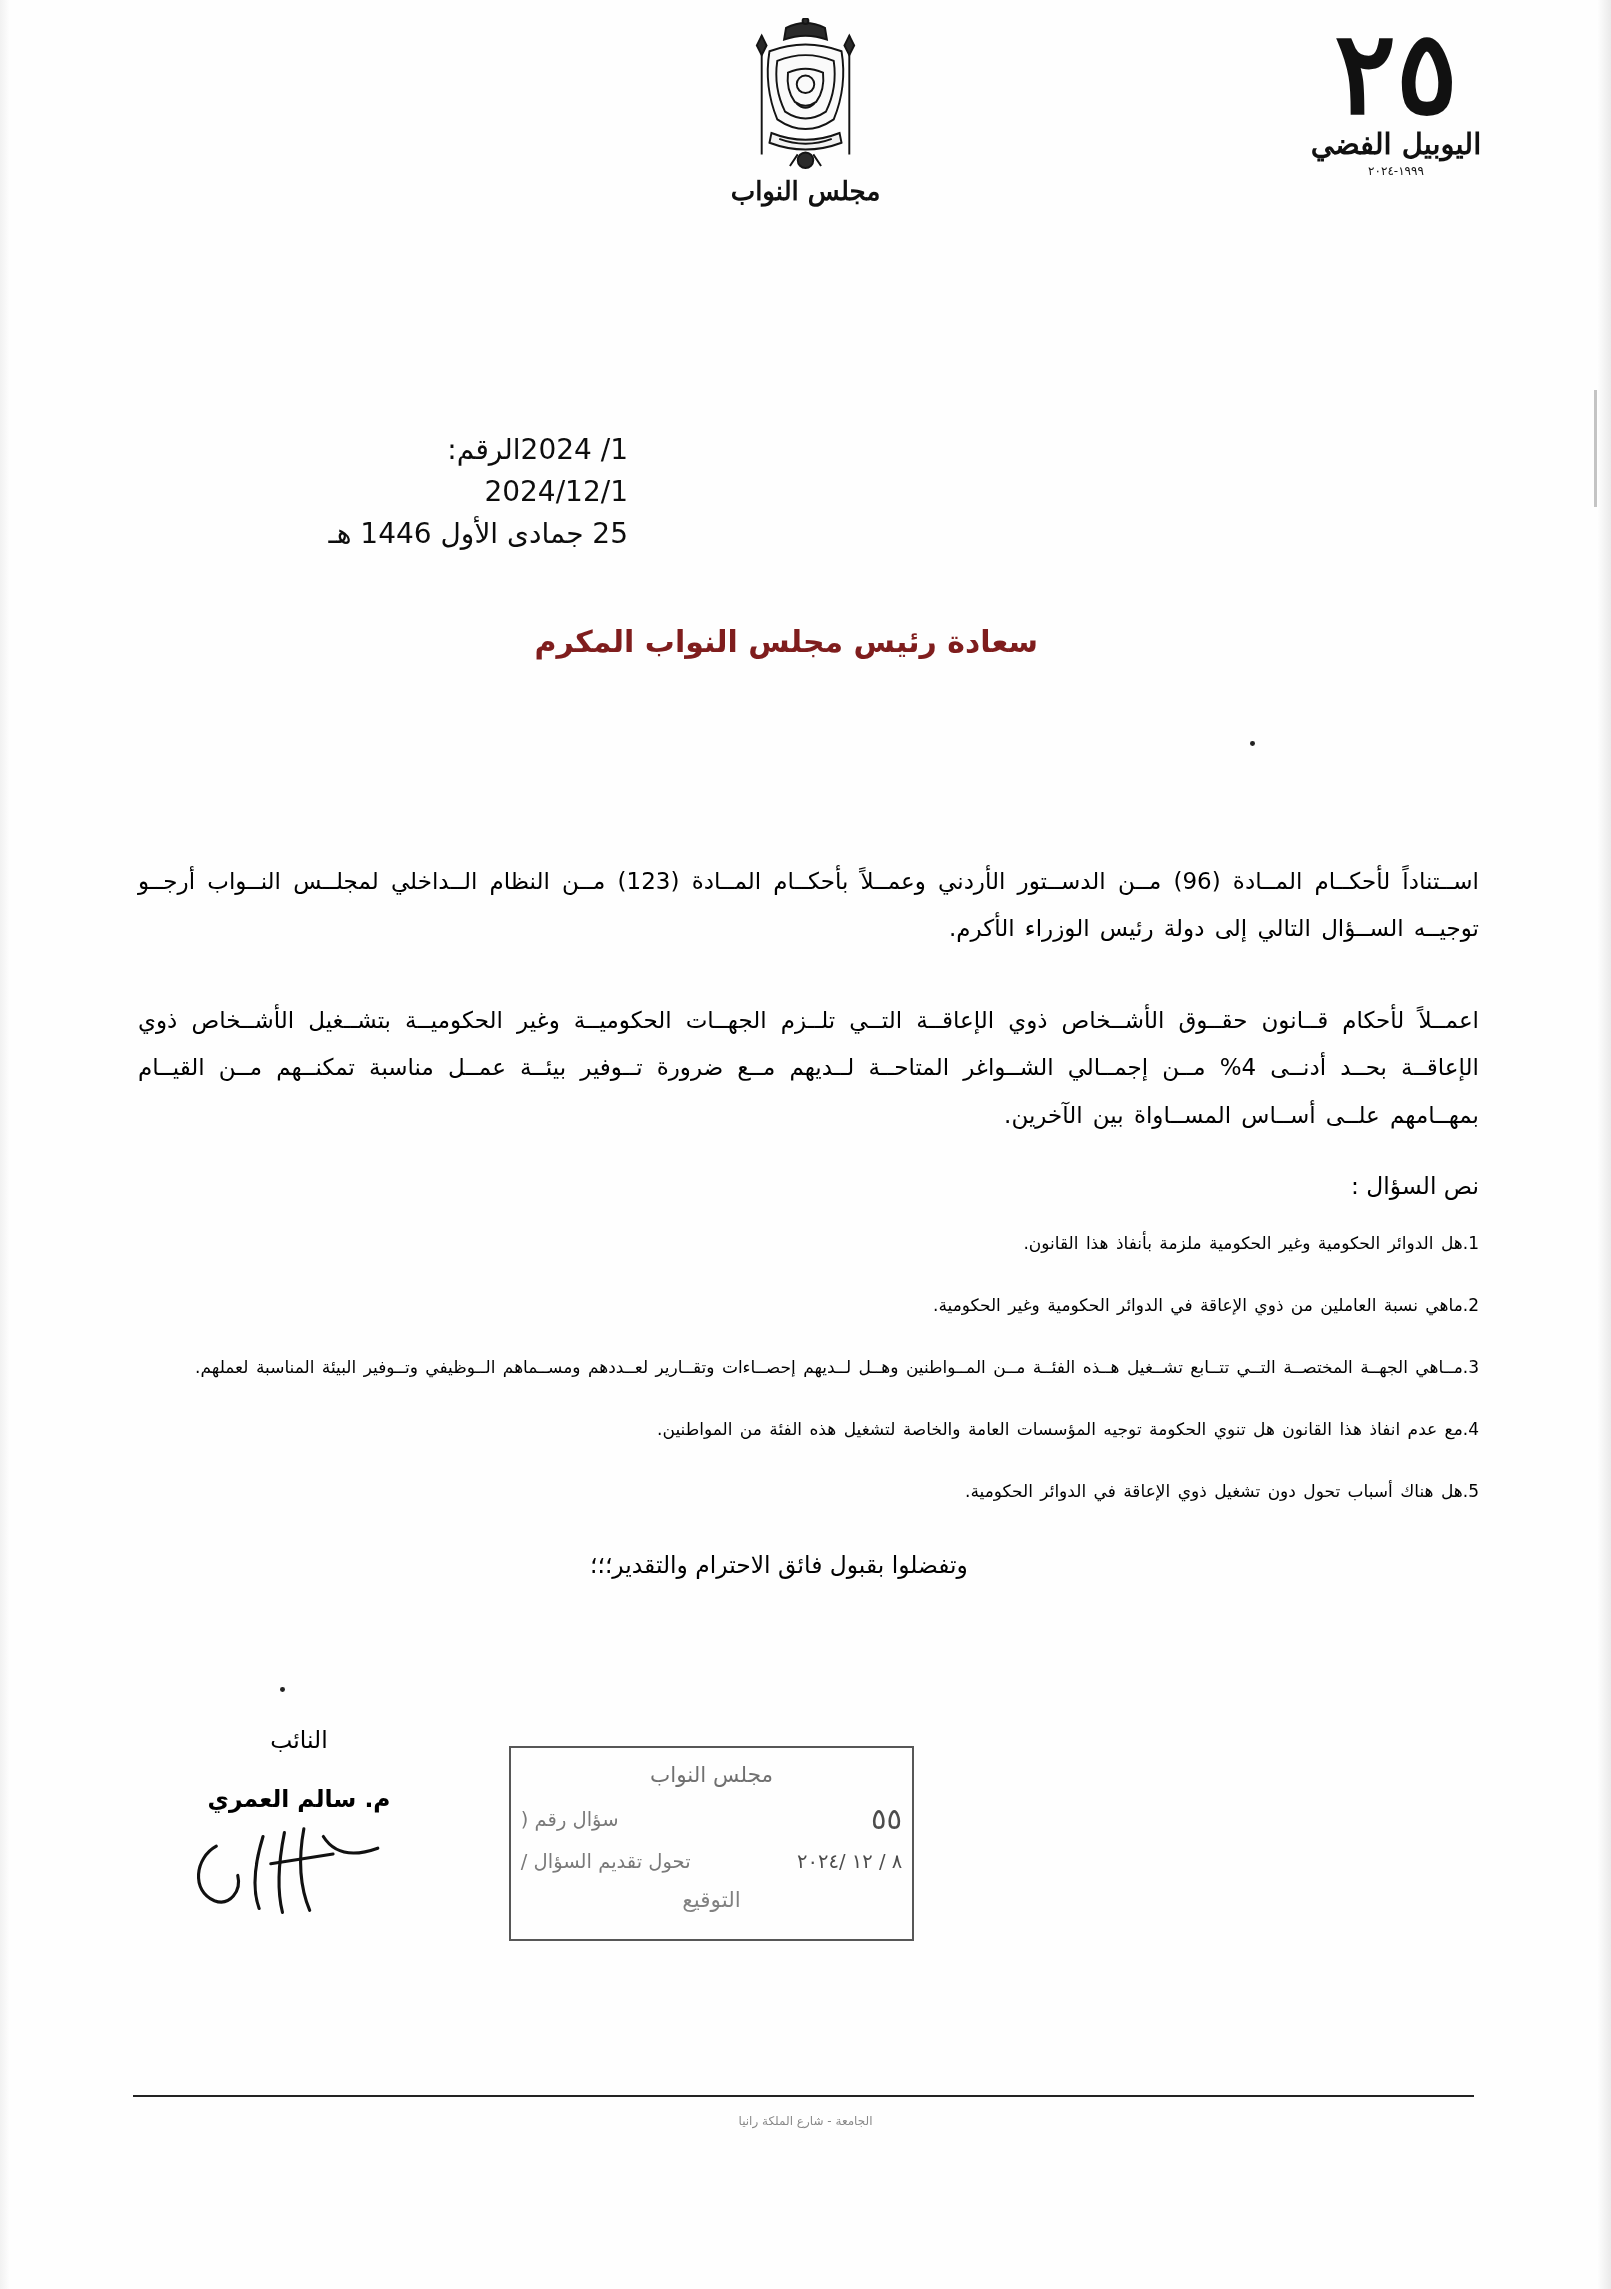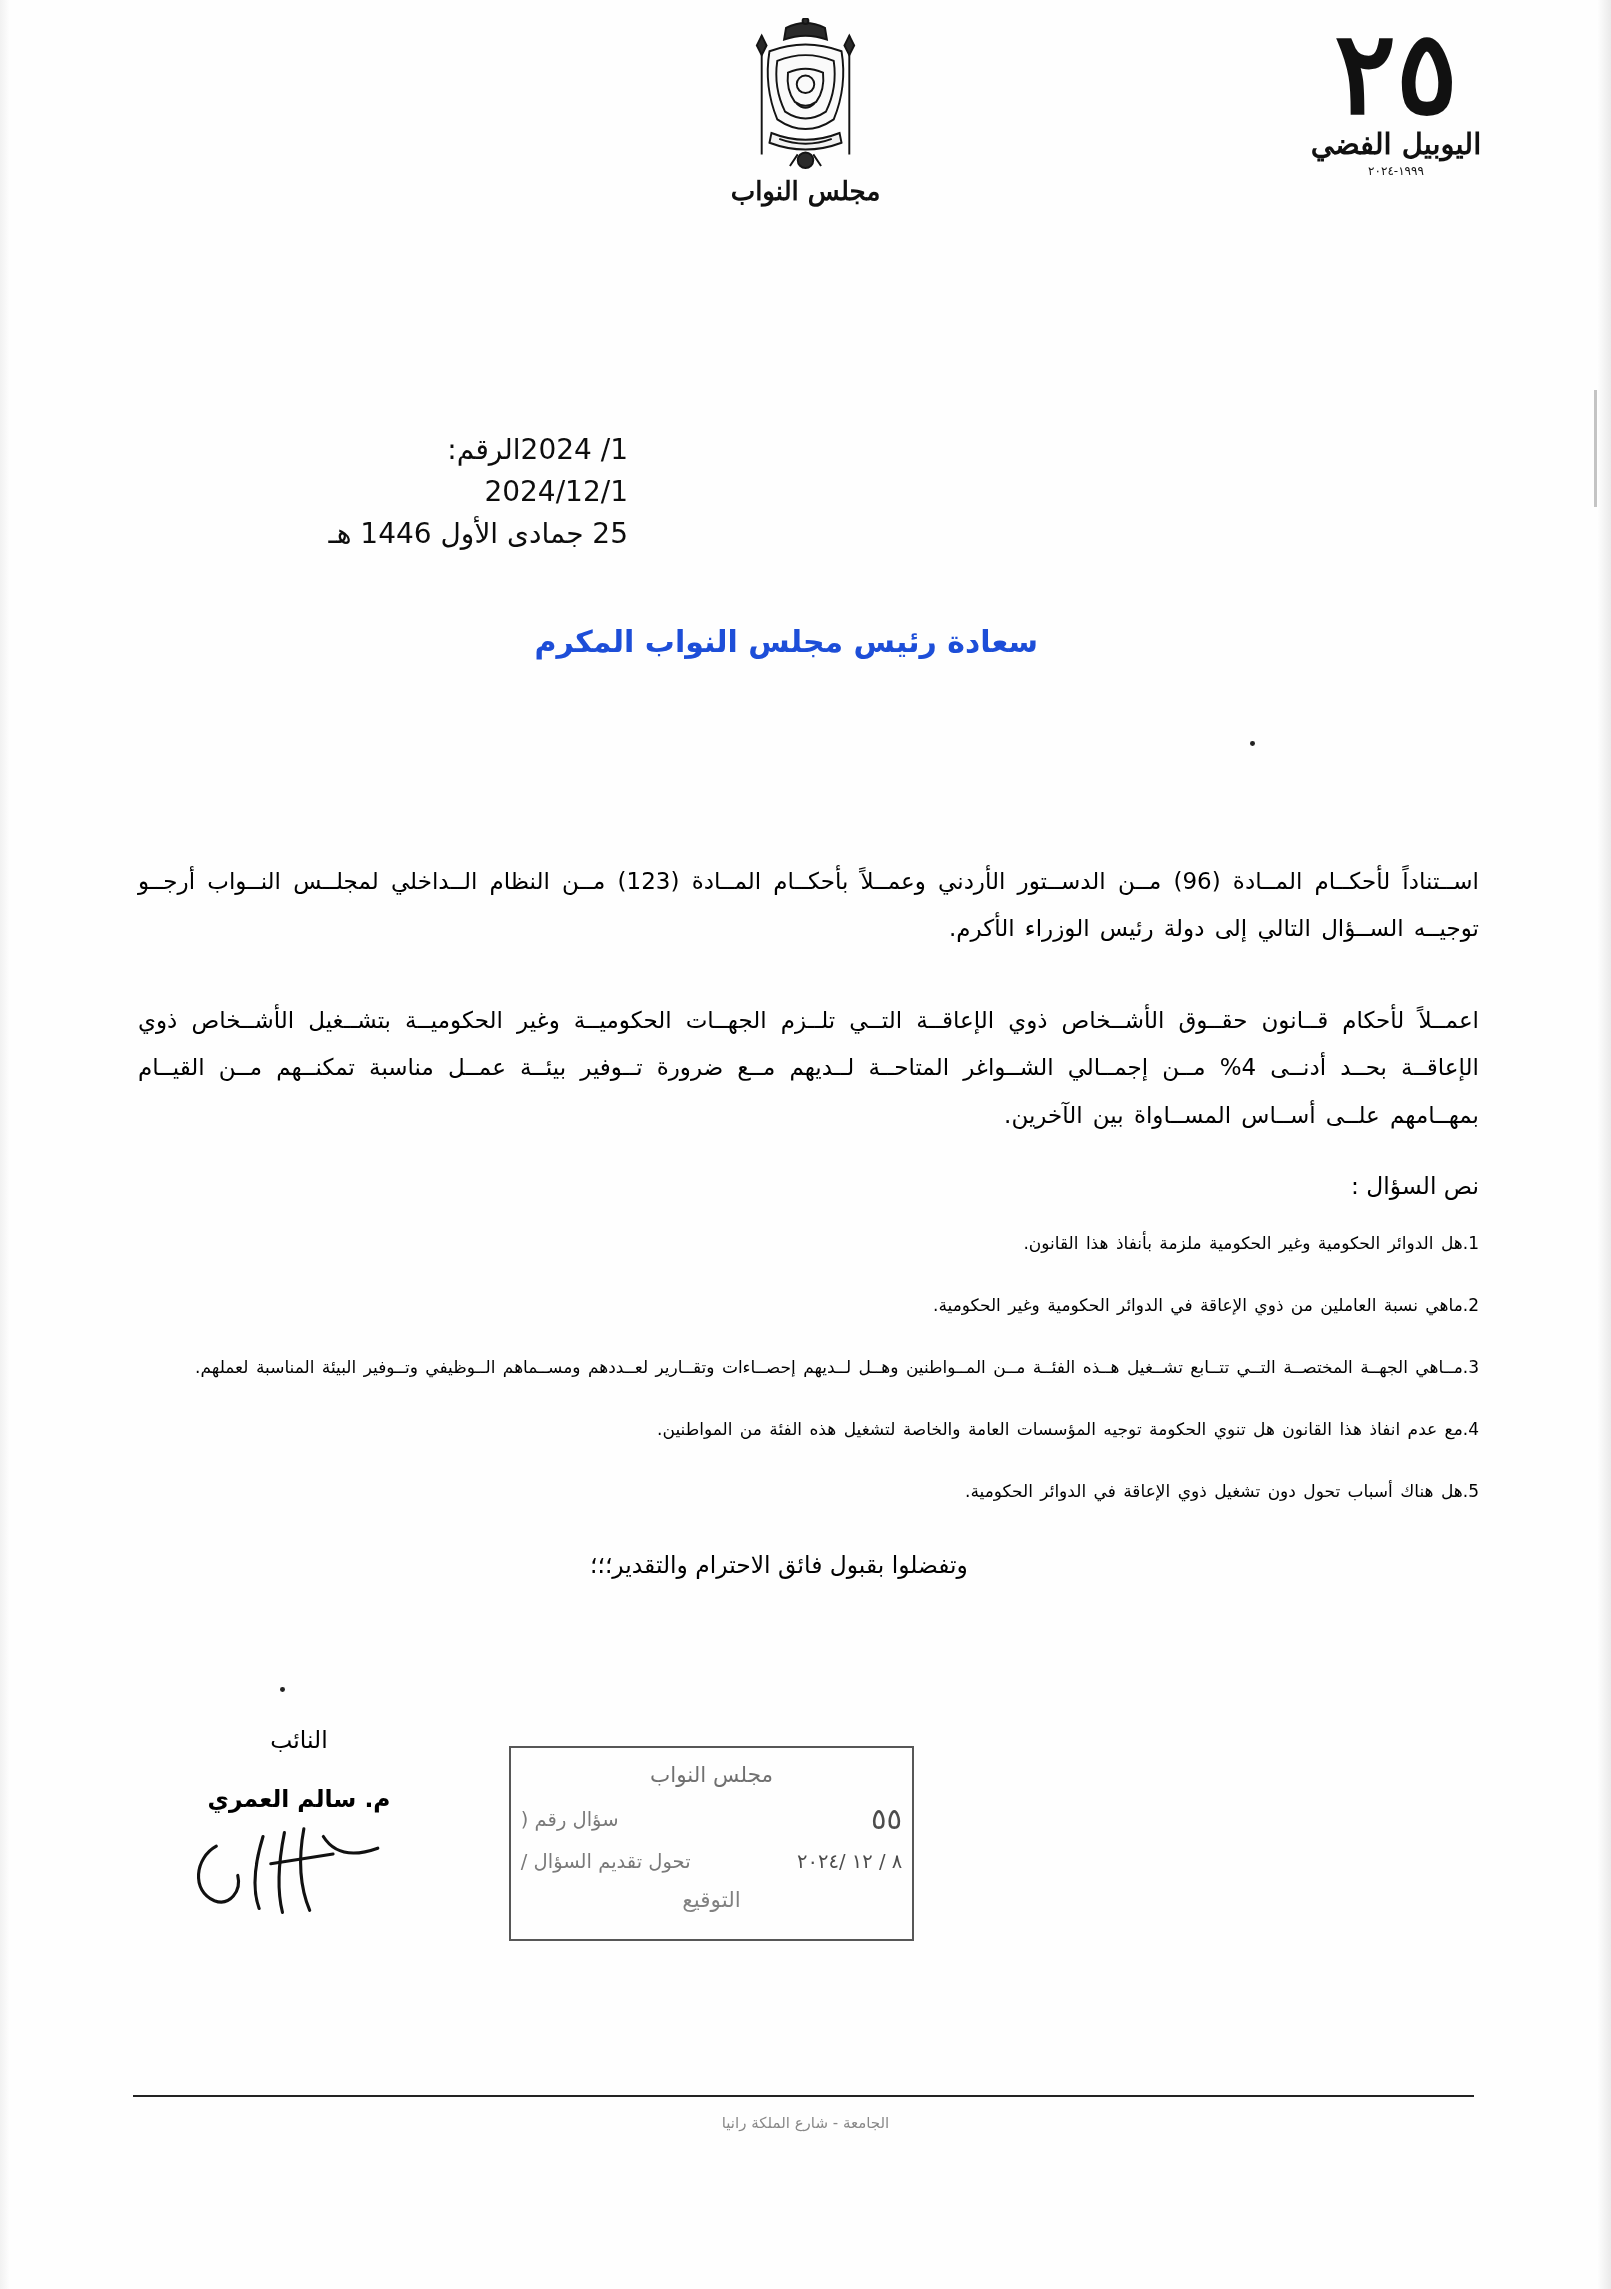--- a/index.html
+++ b/index.html
@@ -102,21 +102,21 @@
     white-space: nowrap;
   }
 
   
   .salutation {
     position: absolute;
     top: 624px;
     right: 573px;
     font-size: 30px;
     font-weight: bold;
-    color: #1d4ed8;
+    color: #7f1d1d;
     margin-left: 28px;
   }
 
   .tiny-dot {
     position: absolute;
     width: 4.9px; height: 4.9px;
     background: #222;
     border-radius: 50%;
   }
 
@@ -227,21 +227,21 @@
     width: 1341px;
     height: 2px;
     background: #222;
   }
   .footer-text {
     position: absolute;
     top: 2114px;
     right: 0;
     width: 1611px;
     text-align: center;
-    font-size: 15px;
+    font-size: 12px;
     color: #4a4a4a;
     letter-spacing: 1px;
     opacity: .65;
   }
 </style>
 </head>
 <body>
 
 <div class="page">
 

